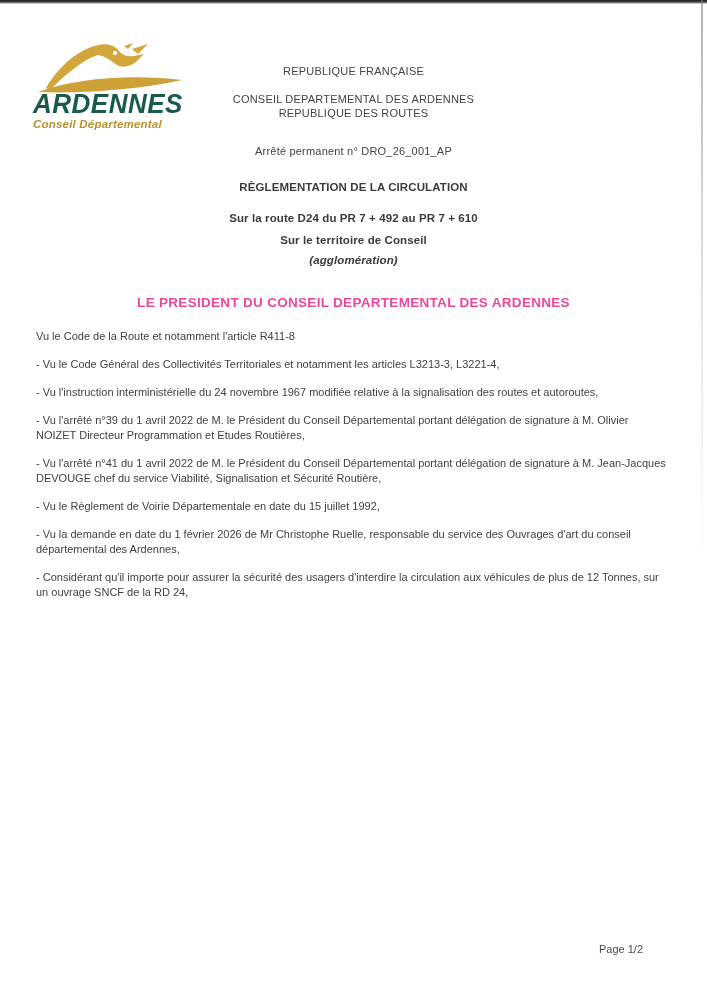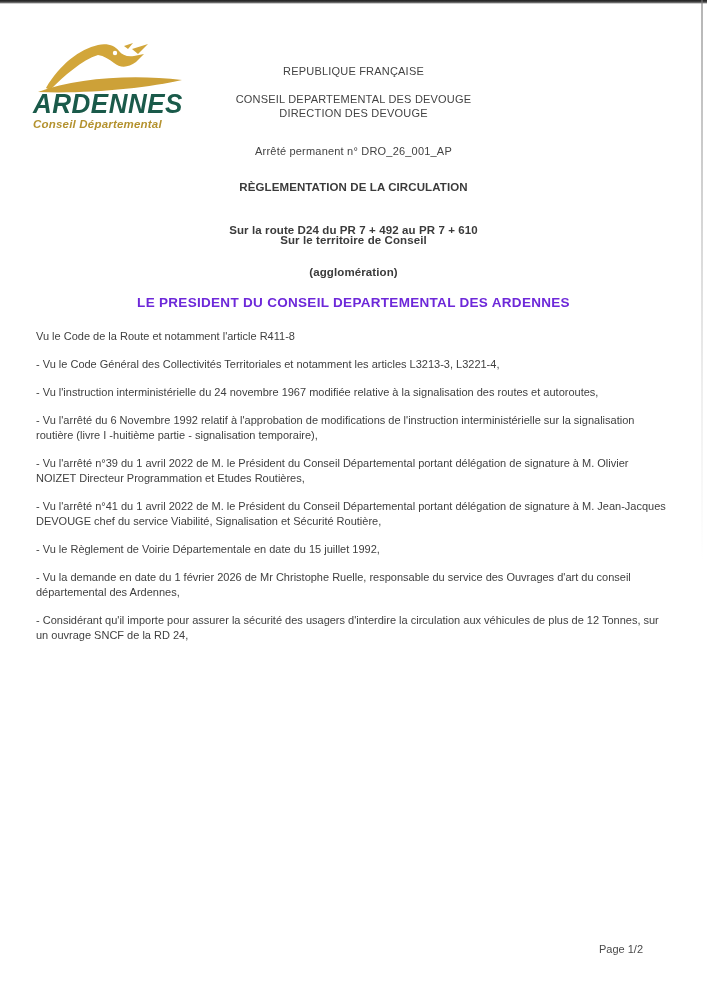--- a/index.html
+++ b/index.html
@@ -28,21 +28,21 @@
     transform:scaleY(1.05);
   }
   .logo-sub{
     font-size:11.5px;font-weight:bold;font-style:italic;
     margin-top:1px;letter-spacing:.2px;
   }
   
   .cline{position:absolute;left:0;width:707px;text-align:center;}
   .h-line{font-size:11px;letter-spacing:.2px;color:#434343;}
   .t-line{font-size:11.5px;font-weight:bold;color:#3b3b3b;letter-spacing:.1px;}
-  .main-heading{font-size:13.5px;font-weight:bold;color:#6d28d9;letter-spacing:.3px;text-align:center;}
+  .main-heading{font-size:13.5px;font-weight:bold;color:#ec4899;letter-spacing:.3px;text-align:center;}
   
   .body-text{
     position:absolute;left:36px;top:329px;width:636px;
     font-size:11px;line-height:15px;color:#3f3f3f;
   }
   .body-text p{margin:0 4px 13px 0;}
   
   .page-number{
     position:absolute;left:599px;top:943px;
     font-size:11px;color:#4a4a4a;
@@ -69,36 +69,35 @@
 
       <circle cx="79" cy="11" r="2.2" fill="#ffffff"></circle>
 
       <path d="M2,50 C40,36 95,32 146,38 C112,46 52,52 2,50 Z" fill="#cda138"></path>
     </svg>
     <div class="logo-name" style="color:#1a5a4a;">ARDENNES</div>
     <div class="logo-sub" style="color:#b4922f;">Conseil Départemental</div>
   </div>
 
   <div class="cline h-line" style="top:65px;">REPUBLIQUE FRANÇAISE</div>
-  <div class="cline h-line" style="top:93px;">CONSEIL DEPARTEMENTAL DES DEVOUGE</div>
-  <div class="cline h-line" style="top:107px;">DIRECTION DES DEVOUGE</div>
+  <div class="cline h-line" style="top:93px;">CONSEIL DEPARTEMENTAL DES ARDENNES</div>
+  <div class="cline h-line" style="top:107px;">REPUBLIQUE DES ROUTES</div>
   <div class="cline h-line" style="top:145px;">Arrêté permanent n° DRO_26_001_AP</div>
 
   <div class="cline t-line" style="top:181px;">RÈGLEMENTATION DE LA CIRCULATION</div>
-  <div class="cline t-line" style="top:224px;">Sur la route D24 du PR 7 + 492 au PR 7 + 610</div>
+  <div class="cline t-line" style="top:212px;">Sur la route D24 du PR 7 + 492 au PR 7 + 610</div>
   <div class="cline t-line" style="top:234px;">Sur le territoire de Conseil</div>
-  <div class="cline t-line" style="top:266px;">(agglomération)</div>
+  <div class="cline t-line" style="top:254px;font-style:italic;">(agglomération)</div>
 
   <div class="cline main-heading" style="top:295px;">LE PRESIDENT DU CONSEIL DEPARTEMENTAL DES ARDENNES</div>
 
   <div class="body-text">
     <p>Vu le Code de la Route et notamment l'article R411-8</p>
     <p>- Vu le Code Général des Collectivités Territoriales et notamment les articles L3213-3, L3221-4,</p>
     <p>- Vu l'instruction interministérielle du 24 novembre 1967 modifiée relative à la signalisation des routes et autoroutes,</p>
-    <p>- Vu l'arrêté du 6 Novembre 1992 relatif à l'approbation de modifications de l'instruction interministérielle sur la signalisation routière (livre I -huitième partie - signalisation temporaire),</p>
     <p>- Vu l'arrêté n°39 du 1 avril 2022 de M. le  Président du Conseil Départemental  portant délégation de signature à M. Olivier NOIZET Directeur Programmation et Etudes Routières,</p>
     <p>- Vu l'arrêté n°41 du 1 avril 2022 de M. le  Président du Conseil Départemental  portant délégation de signature à M. Jean-Jacques DEVOUGE chef du service Viabilité, Signalisation et Sécurité Routière,</p>
     <p>- Vu le Règlement de Voirie Départementale en date du 15 juillet 1992,</p>
     <p>- Vu la demande en date du 1 février 2026 de Mr Christophe Ruelle, responsable du service des Ouvrages d'art du conseil départemental des Ardennes,</p>
     <p>- Considérant qu'il importe pour assurer la sécurité des usagers d'interdire la circulation aux véhicules de plus de 12 Tonnes, sur un ouvrage SNCF de la RD 24,</p>
   </div>
 
   <div class="page-number">Page 1/2</div>
 
 </div>

